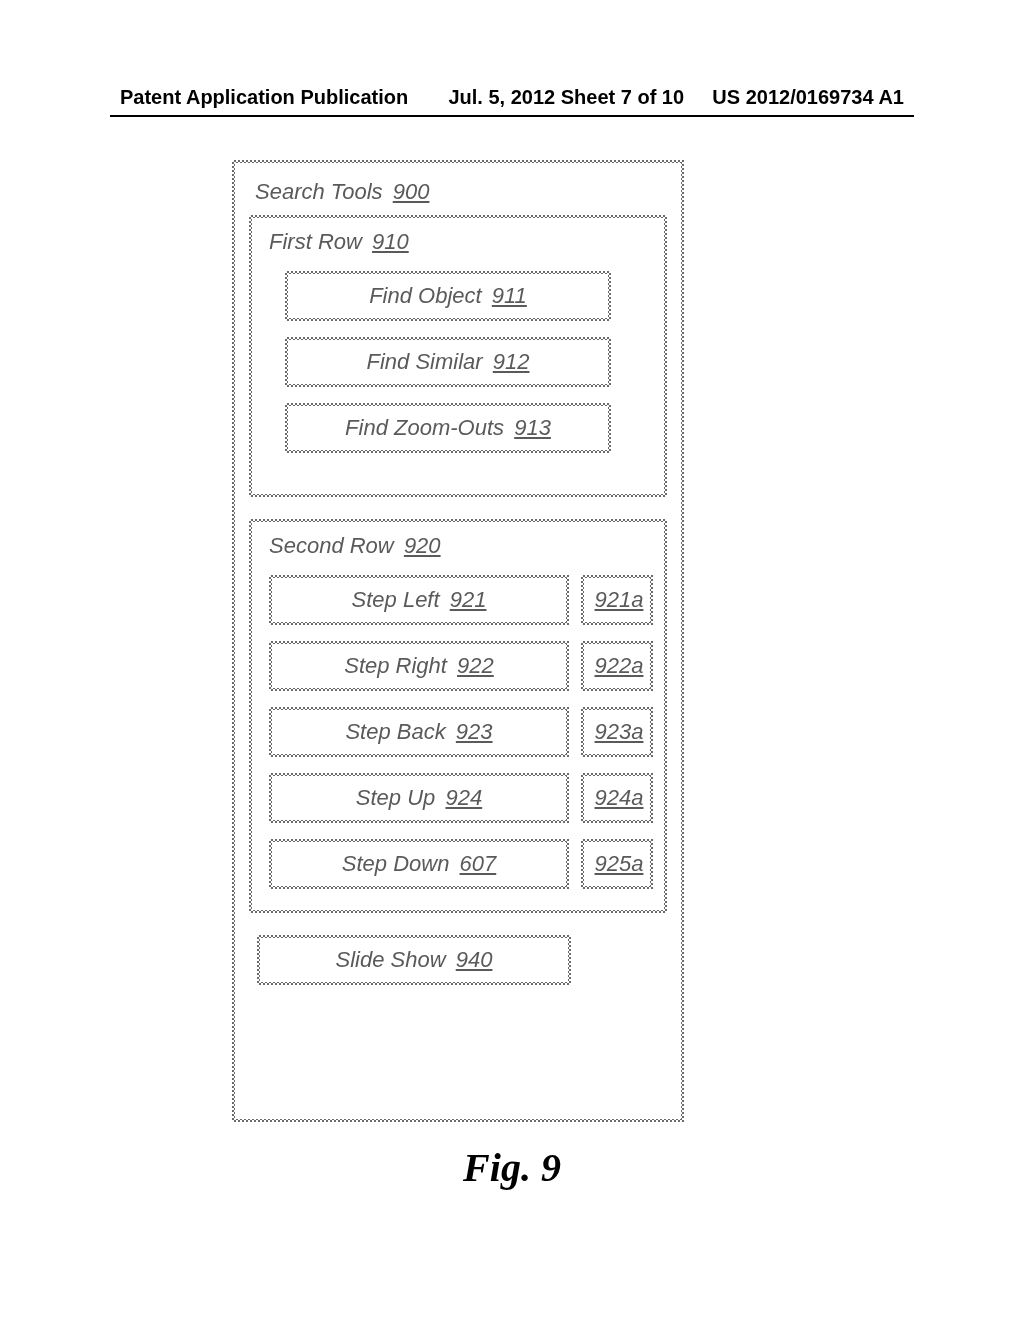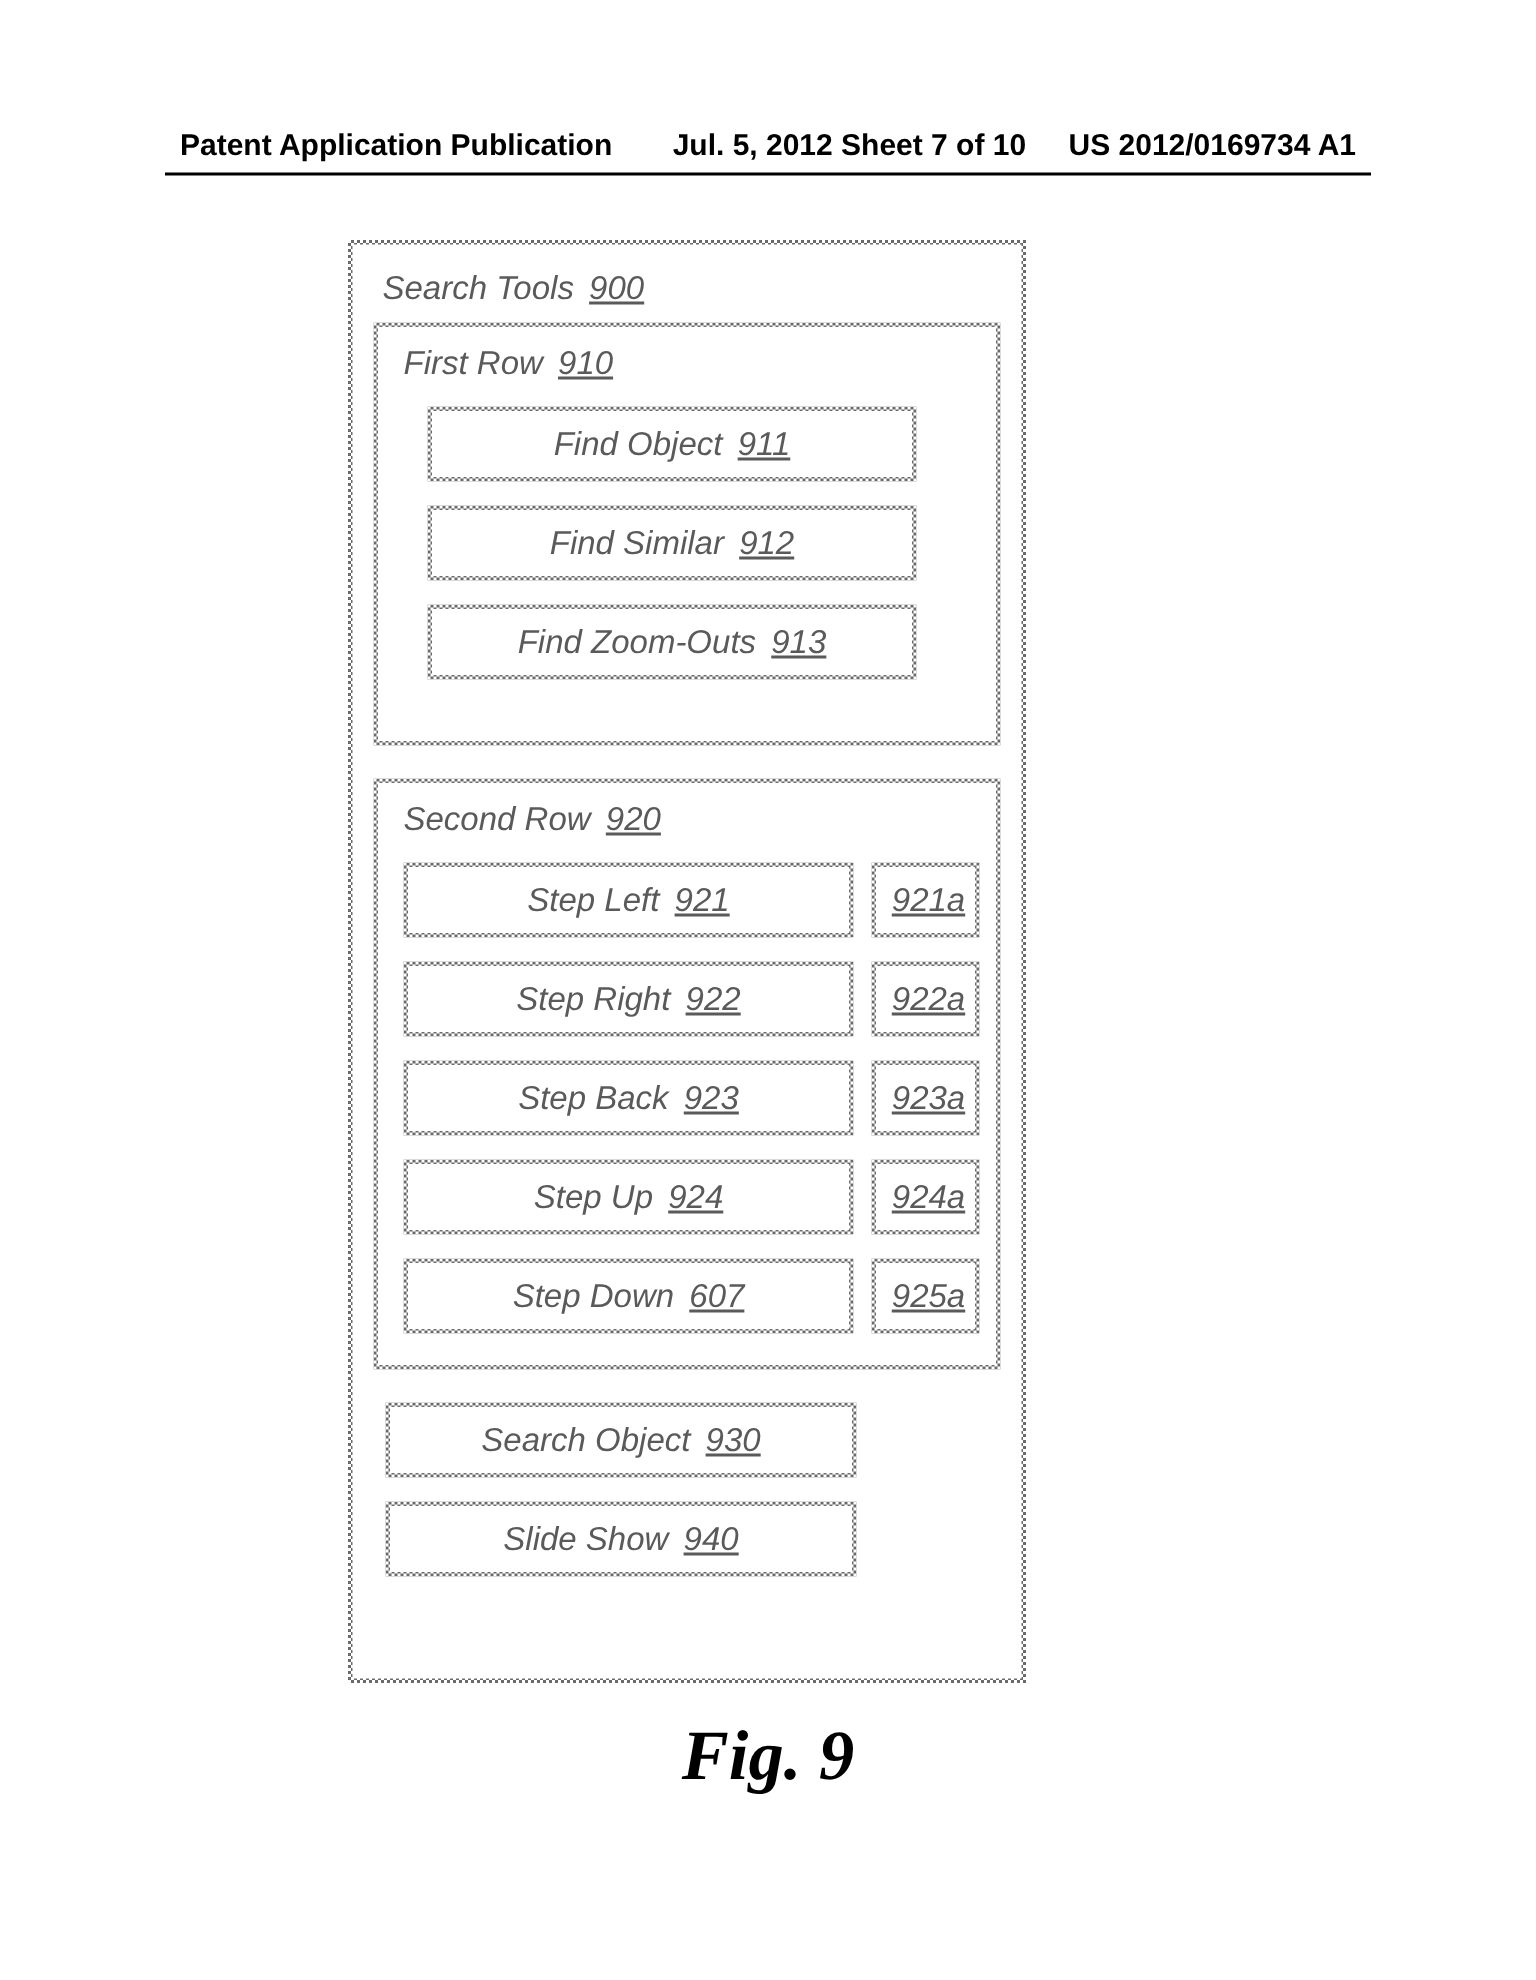--- a/index.html
+++ b/index.html
@@ -119,21 +119,21 @@
 
   .fig-caption {
     position: absolute;
     top: 1144px;
     left: 0;
     width: 1024px;
     text-align: center;
     font-family: "Times New Roman", Times, serif;
     font-style: italic;
     font-weight: bold;
-    font-size: 47px;
+    font-size: 40px;
     color: #000;
   }
 
   
   #first-row-panel { height: auto; }
   #first-row-panel .row-inner { padding-bottom: 44px; }
   #first-row-panel .item-row { padding-left: 22px; padding-right: 42px; }
   #first-row-panel .tool-btn .btn-inner { padding: 12px 4px; }
 
   #second-row-panel .row-inner { padding-bottom: 24px; }
@@ -276,28 +276,20 @@
             <div class="hatched tool-btn side-btn">
               <div class="btn-inner">
                 <span class="ref">925a</span>
               </div>
             </div>
           </div>
 
         </div>
       </div>
 
-      <div class="standalone-row">
-        <div class="hatched tool-btn">
-          <div class="btn-inner">
-            <span>Search Object</span>
-            <span class="ref">930</span>
-          </div>
-        </div>
-      </div>
 
       <div class="standalone-row">
         <div class="hatched tool-btn">
           <div class="btn-inner">
             <span>Slide Show</span>
             <span class="ref">940</span>
           </div>
         </div>
       </div>
 

